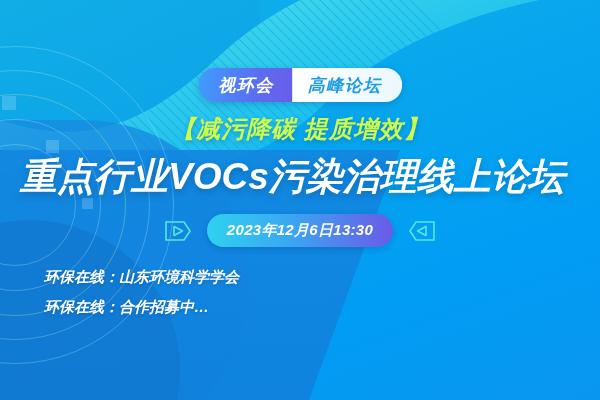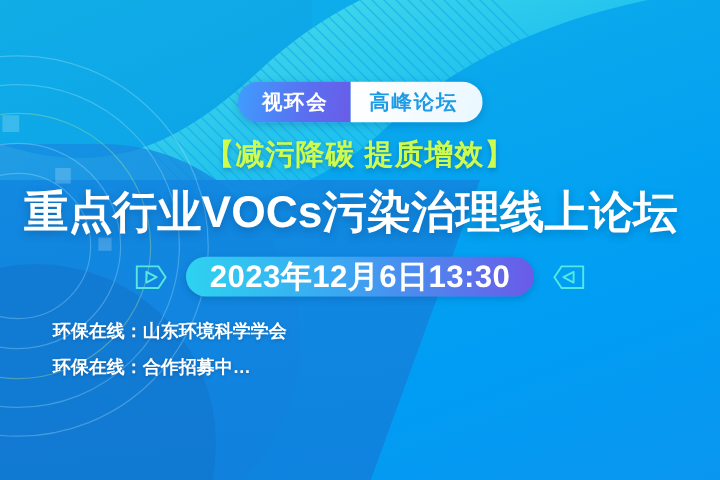--- a/index.html
+++ b/index.html
@@ -91,20 +91,21 @@
 
   
   .wave { position: absolute; left: 0; top: 0; width: 600px; height: 190px; }
 
   
   .content {
     position: relative;
     z-index: 5;
     width: 600px;
     height: 400px;
+    font-style: italic;
   }
 
   
   .pill {
     position: absolute;
     left: 50%;
     top: 68px;
     transform: translateX(-50%);
     display: flex;
     align-items: stretch;
@@ -180,21 +181,21 @@
   }
   .date-badge {
     display: flex;
     align-items: center;
     justify-content: center;
     height: 33px;
     padding: 0 20px;
     border-radius: 17px;
     background: linear-gradient(90deg, #2ed2f0 0%, #3ba6f2 45%, #6b5ae8 100%);
     color: #ffffff;
-    font-size: 26px;
+    font-size: 15px;
     font-weight: bold;
     letter-spacing: .3px;
     white-space: nowrap;
     box-shadow: 0 2px 6px rgba(0, 40, 90, .20);
   }
   .arrow-ico { width: 30px; height: 28px; flex: 0 0 auto; }
 
   
   .info {
     position: absolute;

